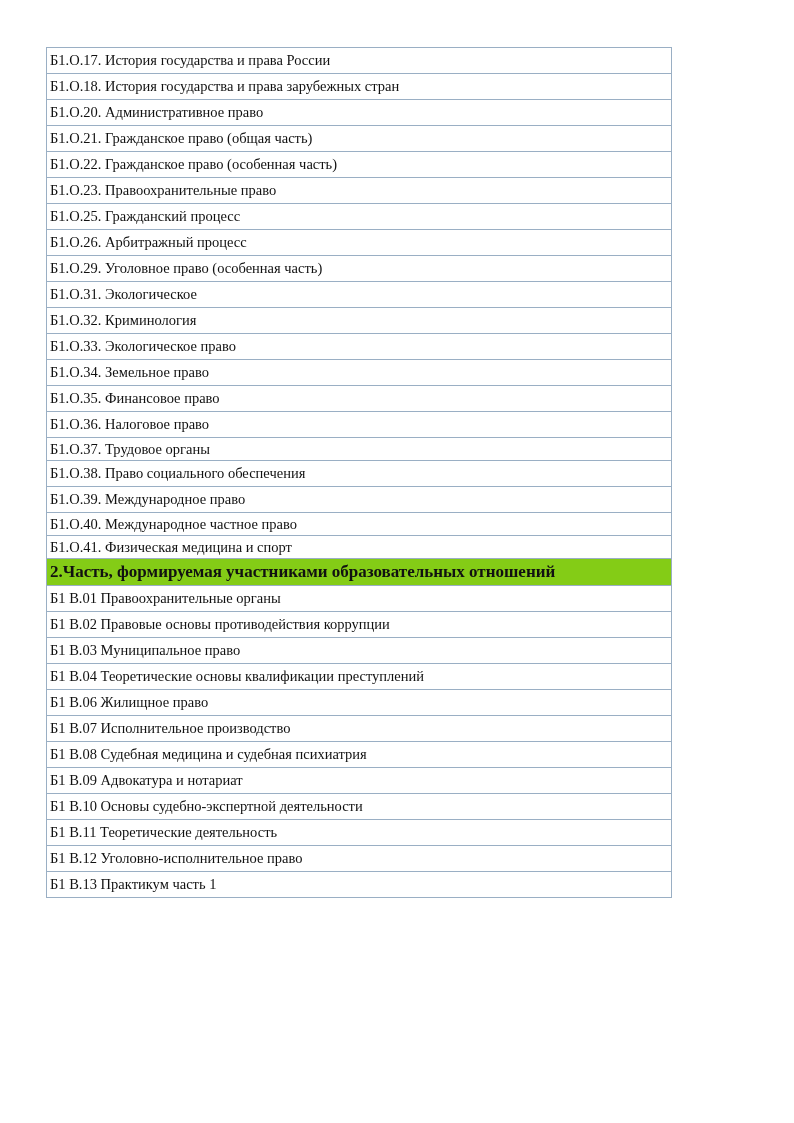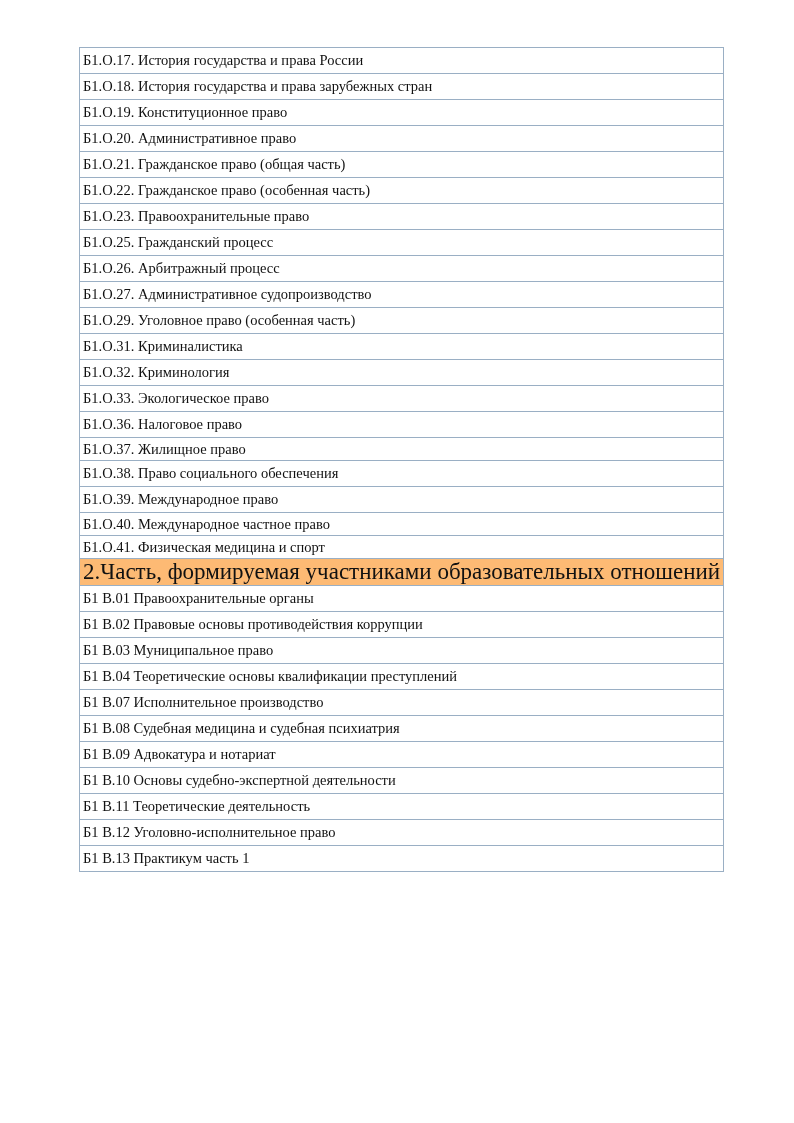--- a/index.html
+++ b/index.html
@@ -1,94 +1,94 @@
 <!DOCTYPE html>
 <html><head>
   <meta charset="utf-8">
   <style>
     html, body { margin: 0; padding: 0; background: #ffffff; }
     body { width: 794px; height: 1123px; position: relative; overflow: hidden; }
-    .page { position: absolute; left: 46px; top: 47px; width: 626px; margin-left: 33px; }
+    .page { position: absolute; left: 46px; top: 47px; width: 626px; }
     table.curriculum {
       border-collapse: collapse;
       width: 626px;
       font-family: "Liberation Serif", "DejaVu Serif", serif;
       font-size: 14.5px;
       color: #111111;
     }
     table.curriculum td {
       border: 1px solid #9aafc4;
       padding: 0 3px;
       height: 25px;
       line-height: 25px;
       white-space: nowrap;
       vertical-align: middle;
     }
     table.curriculum tr.row-tight td { height: 22px; line-height: 22px; }
     table.curriculum tr.section td {
-      background: #fdba74;
-      font-weight: normal;
-      font-size: 23px;
+      background: #84cc16;
+      font-weight: bold;
+      font-size: 17px;
       height: 26px;
       line-height: 26px;
     }
   </style>
 </head>
 <body>
 
 <div class="page">
   <table class="curriculum">
     <tbody>
       <tr>
           <td>Б1.О.17. История государства и права России</td>
         </tr>
       <tr>
           <td>Б1.О.18. История государства и права зарубежных стран</td>
-        </tr>
-      <tr>
-          <td>Б1.О.19. Конституционное право</td>
         </tr>
       <tr>
           <td>Б1.О.20. Административное право</td>
         </tr>
       <tr>
           <td>Б1.О.21. Гражданское право (общая часть)</td>
         </tr>
       <tr>
           <td>Б1.О.22. Гражданское право (особенная часть)</td>
         </tr>
       <tr>
           <td>Б1.О.23. Правоохранительные право</td>
         </tr>
       <tr>
           <td>Б1.О.25. Гражданский процесс</td>
         </tr>
       <tr>
           <td>Б1.О.26. Арбитражный процесс</td>
         </tr>
       <tr>
-          <td>Б1.О.27. Административное судопроизводство</td>
-        </tr>
-      <tr>
           <td>Б1.О.29. Уголовное право (особенная часть)</td>
         </tr>
       <tr>
-          <td>Б1.О.31. Криминалистика</td>
+          <td>Б1.О.31. Экологическое</td>
         </tr>
       <tr>
           <td>Б1.О.32. Криминология</td>
         </tr>
       <tr>
           <td>Б1.О.33. Экологическое право</td>
         </tr>
       <tr>
+          <td>Б1.О.34. Земельное право</td>
+        </tr>
+      <tr>
+          <td>Б1.О.35. Финансовое право</td>
+        </tr>
+      <tr>
           <td>Б1.О.36. Налоговое право</td>
         </tr>
       <tr class="row-tight">
-          <td>Б1.О.37. Жилищное право</td>
+          <td>Б1.О.37. Трудовое органы</td>
         </tr>
       <tr>
           <td>Б1.О.38. Право социального обеспечения</td>
         </tr>
       <tr>
           <td>Б1.О.39. Международное право</td>
         </tr>
       <tr class="row-tight">
           <td>Б1.О.40. Международное частное право</td>
         </tr>
@@ -106,20 +106,23 @@
       <tr>
           <td>Б1 В.02 Правовые основы противодействия коррупции</td>
         </tr>
       <tr>
           <td>Б1 В.03 Муниципальное право</td>
         </tr>
       <tr>
           <td>Б1 В.04 Теоретические основы квалификации преступлений</td>
         </tr>
       <tr>
+          <td>Б1 В.06 Жилищное право</td>
+        </tr>
+      <tr>
           <td>Б1 В.07 Исполнительное производство</td>
         </tr>
       <tr>
           <td>Б1 В.08 Судебная медицина и судебная психиатрия</td>
         </tr>
       <tr>
           <td>Б1 В.09 Адвокатура и нотариат</td>
         </tr>
       <tr>
           <td>Б1 В.10 Основы судебно-экспертной деятельности</td>

